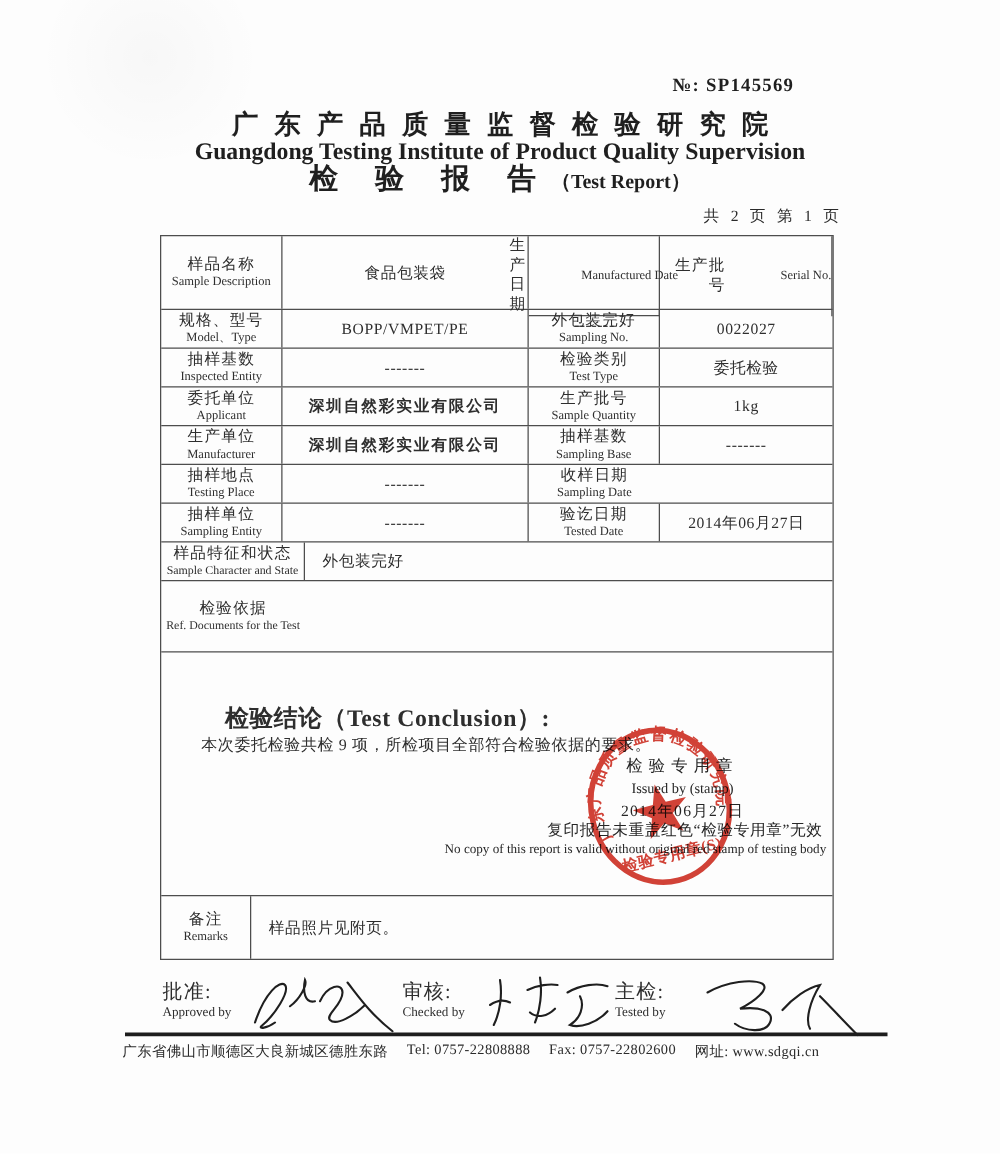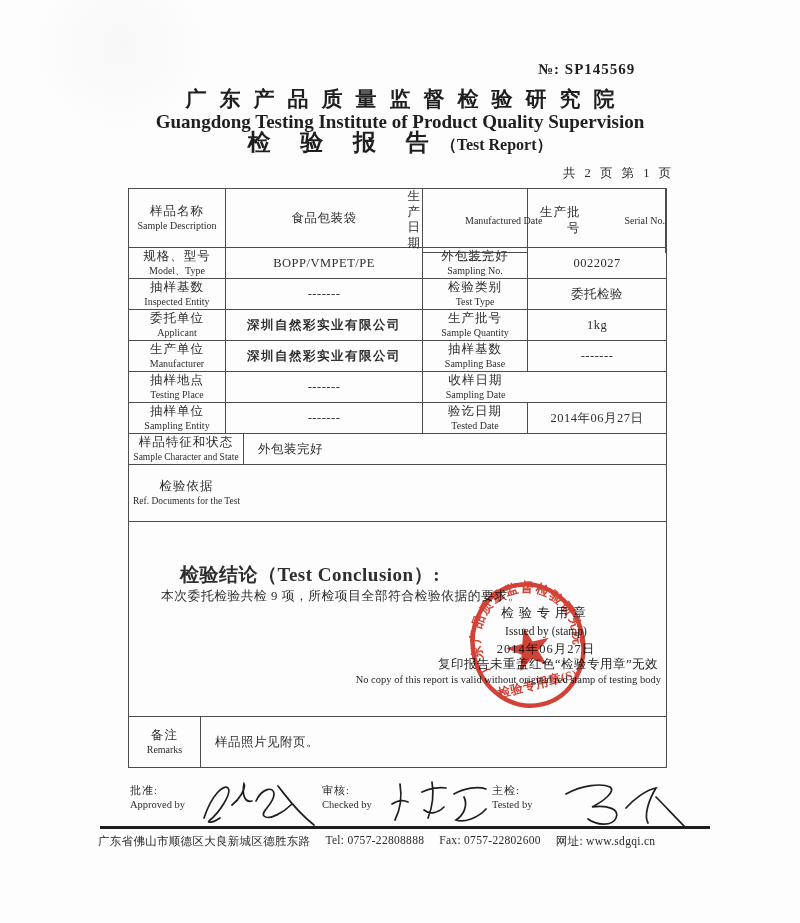--- a/index.html
+++ b/index.html
@@ -99,21 +99,21 @@
   .rem-label{width:72px;}
   .rem-value{flex:1;align-items:flex-start;padding-left:14px;text-align:left;}
 
   
   .sig-row{
     position:absolute;left:130px;top:778px;width:548px;
     display:flex;align-items:flex-start;
   }
   .sig-group{display:flex;align-items:flex-start;}
   .sig-label{width:62px;text-align:left;padding-top:6px;}
-  .sig-label .cn{font-size:11px;}
+  .sig-label .cn{font-size:16px;}
   .sig-label .en{font-size:10.5px;white-space:nowrap;}
   .sig-g1{width:205px;}
   .sig-g2{width:172px;}
   .sig-g3{flex:1;}
   .sig-art{margin-left:4px;}
 
   
   .footer-rule{
     position:absolute;left:100px;top:826px;width:610px;height:3px;
     background:#1d1d1d;

